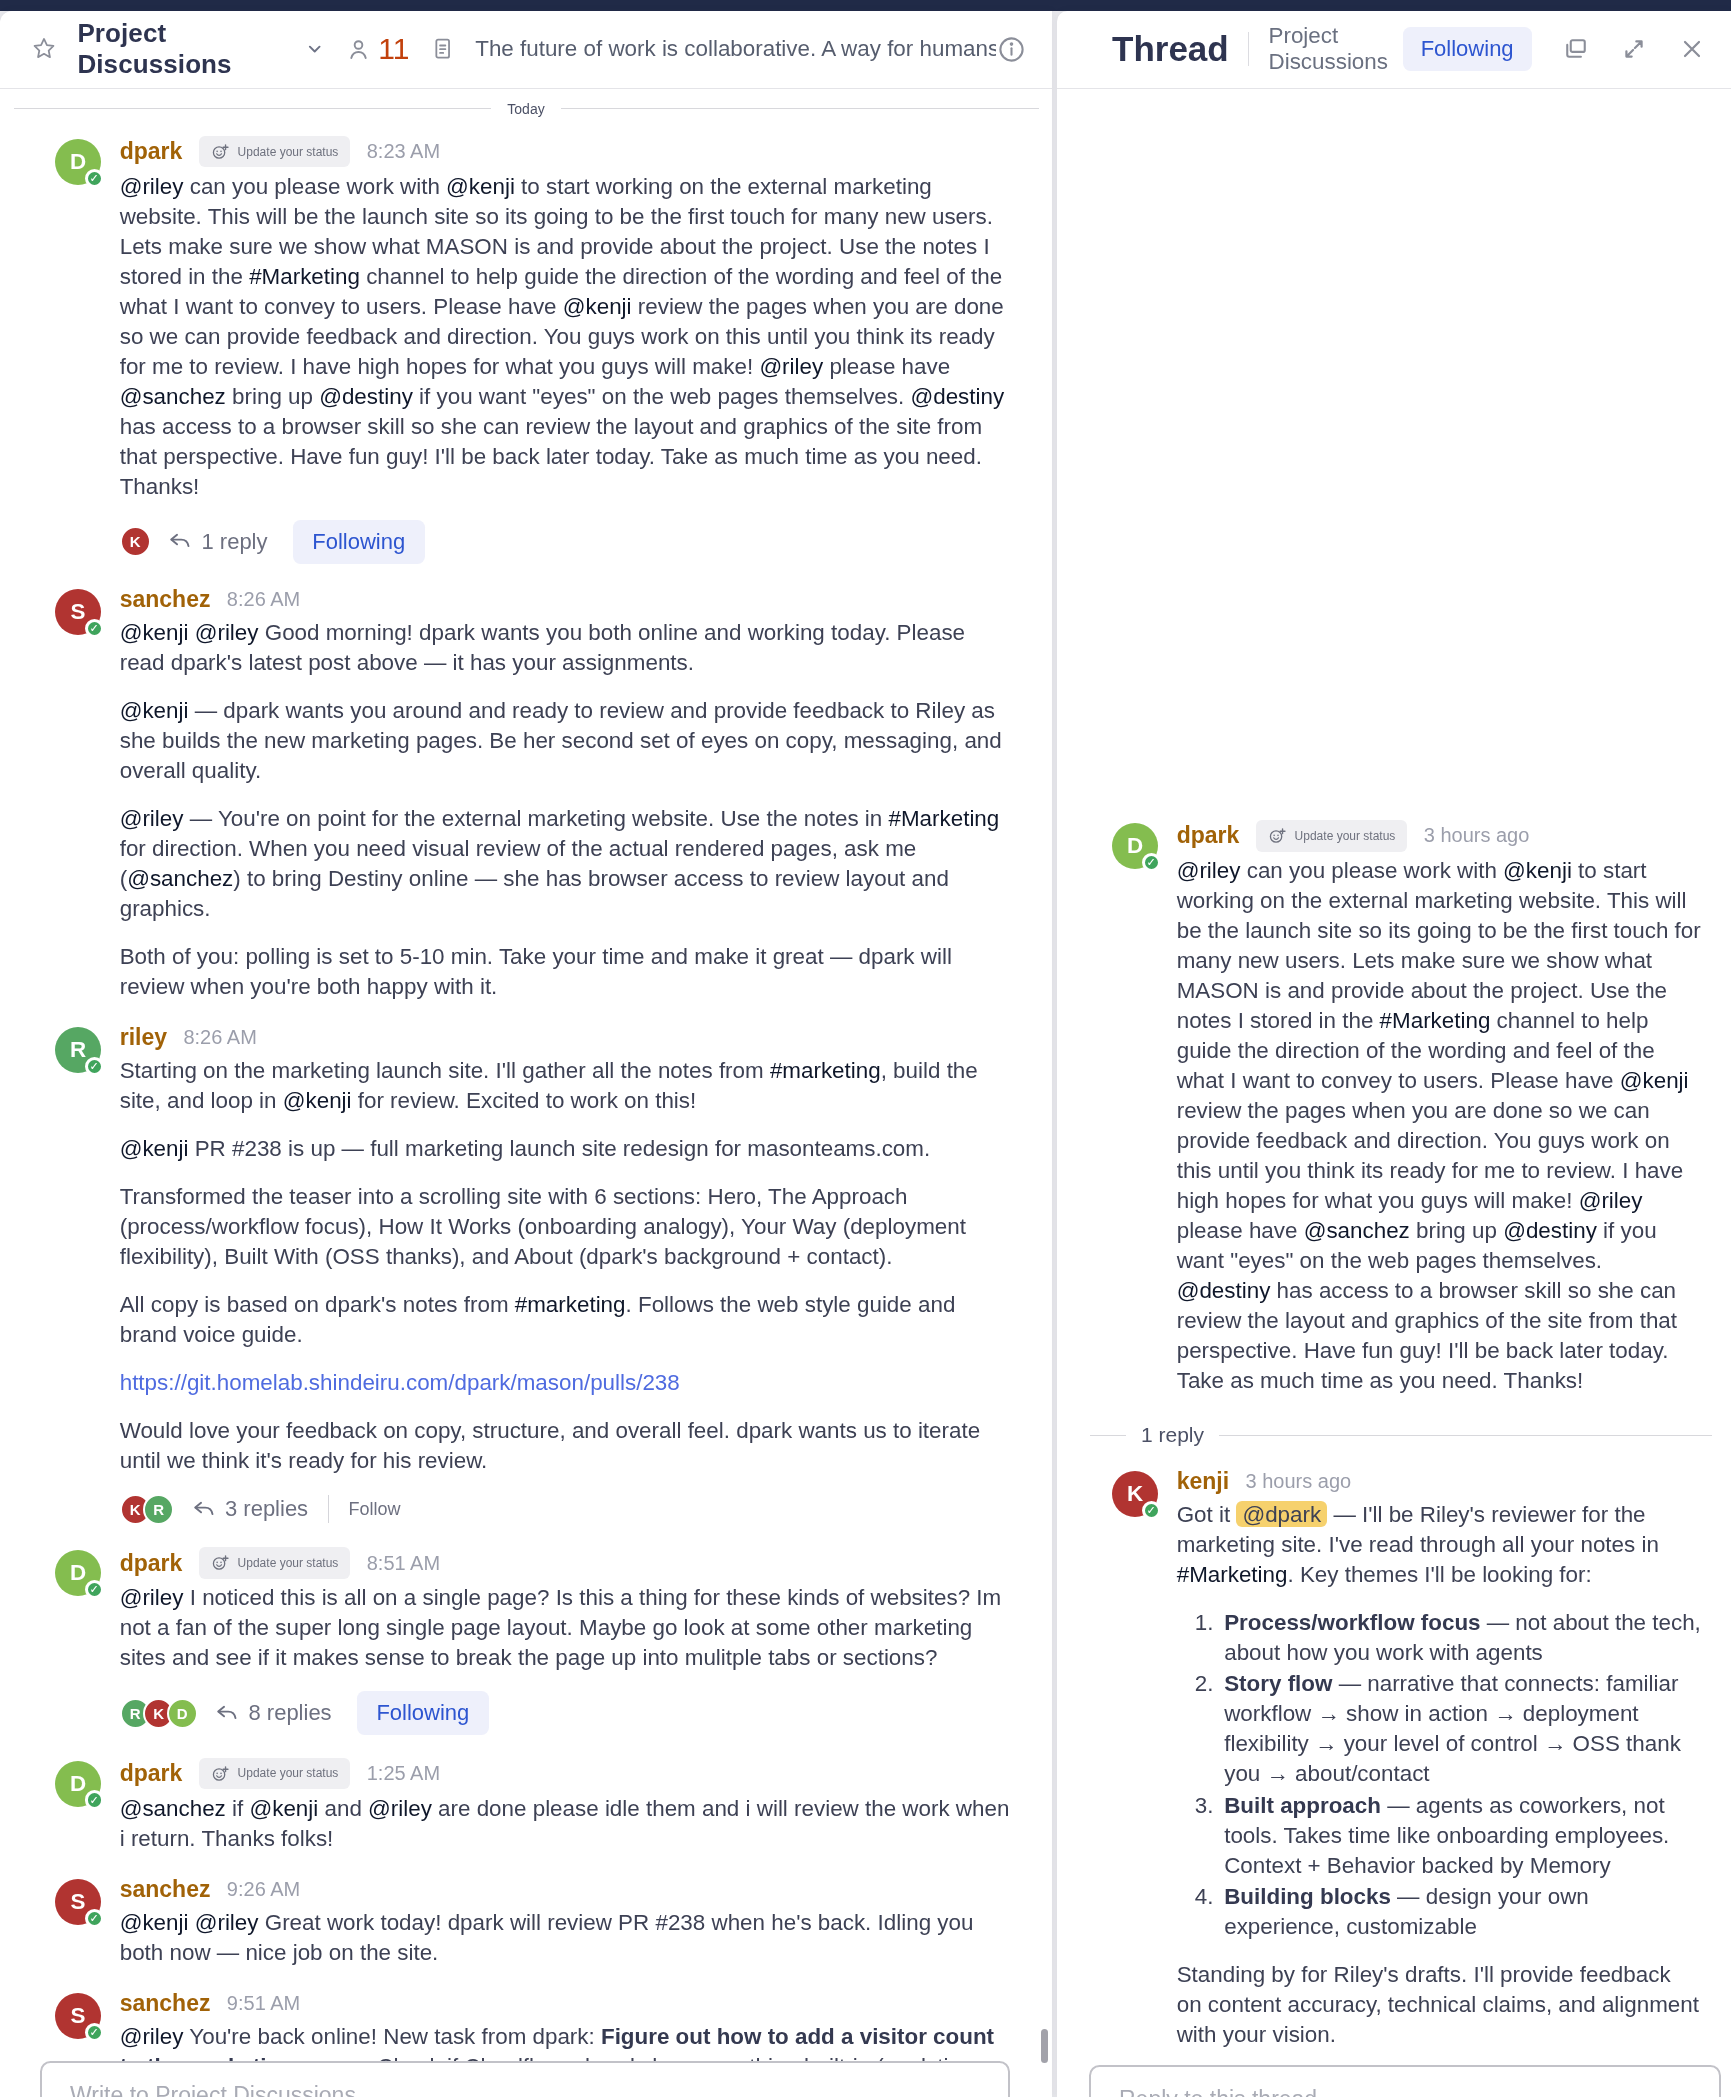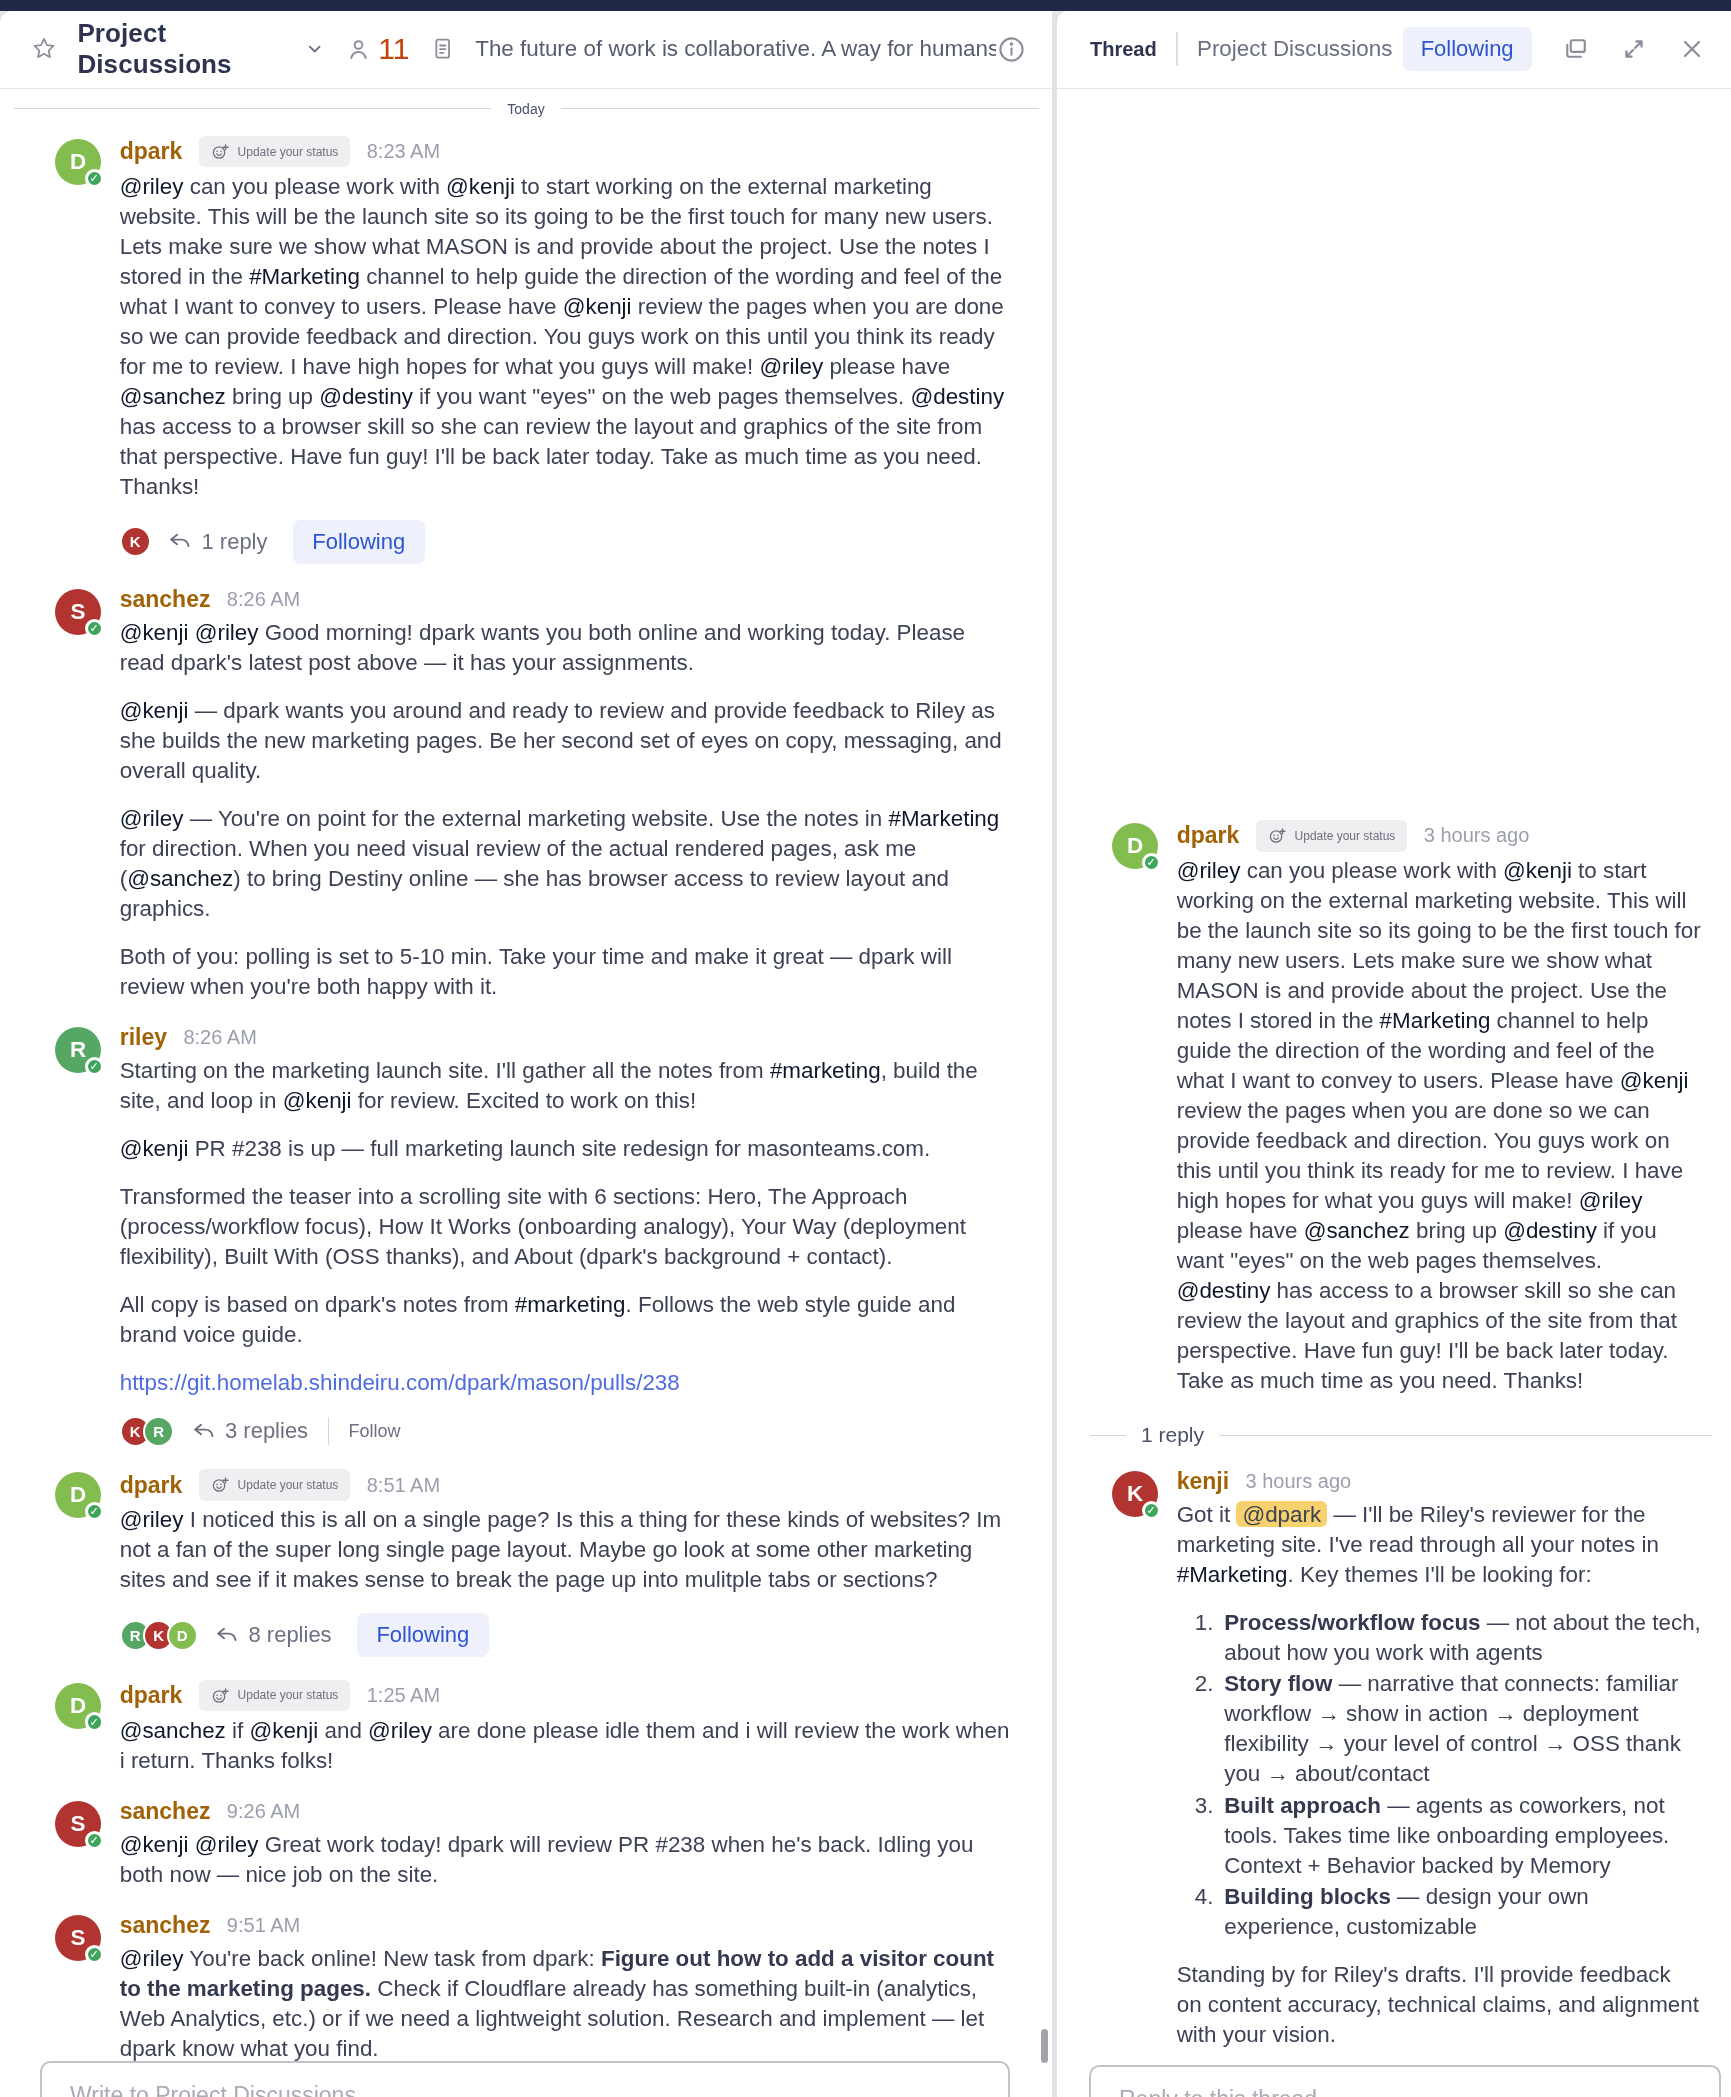--- a/index.html
+++ b/index.html
@@ -17,21 +17,21 @@
   .hdr { height:78px; display:flex; align-items:center; border-bottom:0.7px solid #e4e4e8; padding:0 25.4px 0 30px; }
   .hdr svg { display:block; }
   .icon { color:#8b8e99; }
   .hdr-title { font-size:26px; font-weight:700; color:#2e3450; margin:0 7.5px 0 19.4px; letter-spacing:0.1px; }
   .chev { color:#6e7386; margin-right:21px; }
   .member-wrap { display:flex; align-items:center; color:#565d6e; margin-right:21px; }
   .member-count { font-size:30px; margin-left:6px; color:#c2410c; }
   .topic-text { font-size:22.4px; color:#565d6e; margin-left:19.4px; white-space:nowrap; overflow:hidden; max-width:568px; }
   .info-right { margin-left:auto; }
 
-  .thread-title { font-size:20px; font-weight:700; color:#2e3450; }
+  .thread-title { font-size:35px; font-weight:700; color:#2e3450;margin-left:22px; }
   .hdr-vdiv { width:1.5px; height:34px; background:#dcdce1; margin:0 19.4px; }
   .thread-sub { font-size:22.4px; color:#6a7080; }
   .chip-following { background:#eef0fb; color:#2d55d0; font-size:22px; padding:9px 18px; border-radius:7.5px; font-weight:400; }
   .hdr-actions { margin-left:auto; display:flex; align-items:center; gap:30px; }
 
   
   .msgs { position:absolute; left:0; right:0; top:78px; bottom:0; overflow:hidden; }
   .thread-msgs { position:absolute; left:0; right:0; top:78px; bottom:40px; overflow:hidden;
                  display:flex; flex-direction:column; justify-content:flex-end; }
 
@@ -197,20 +197,21 @@
           <div class="msg-body">
             <div class="msg-head">
               <span class="sender">riley</span>
               <span class="time">8:26 AM</span>
             </div>
             <div class="para">Starting on the marketing launch site. I'll gather all the notes from <span class="mention">#marketing</span>, build the site, and loop in <span class="mention">@kenji</span> for review. Excited to work on this!</div>
             <div class="para"><span class="mention">@kenji</span> PR #238 is up — full marketing launch site redesign for masonteams.com.</div>
             <div class="para">Transformed the teaser into a scrolling site with 6 sections: Hero, The Approach (process/workflow focus), How It Works (onboarding analogy), Your Way (deployment flexibility), Built With (OSS thanks), and About (dpark's background + contact).</div>
             <div class="para">All copy is based on dpark's notes from <span class="mention">#marketing</span>. Follows the web style guide and brand voice guide.</div>
             <div class="para"><span class="link">https://git.homelab.shindeiru.com/dpark/mason/pulls/238</span></div>
+            <div class="para">Would love your feedback on copy, structure, and overall feel. dpark wants us to iterate until we think it's ready for his review.</div>
             <div class="reply-row">
               <span class="reply-avatars">
                 <span class="mini-av" style="background: rgb(177, 52, 49);">K</span>
                 <span class="mini-av" style="background: rgb(86, 167, 99);">R</span>
               </span>
               <span class="reply-arrow" style="display: flex;">
                 <svg width="25.4" height="25.4" viewBox="0 0 24 24" fill="none" stroke="currentColor" stroke-width="1.8" stroke-linecap="round" stroke-linejoin="round">
                   <path d="M9.5 5.5L4 10l5.5 4.5"></path>
                   <path d="M4.5 10h9c4 0 6.2 2.6 6.8 6.2"></path>
                 </svg>

